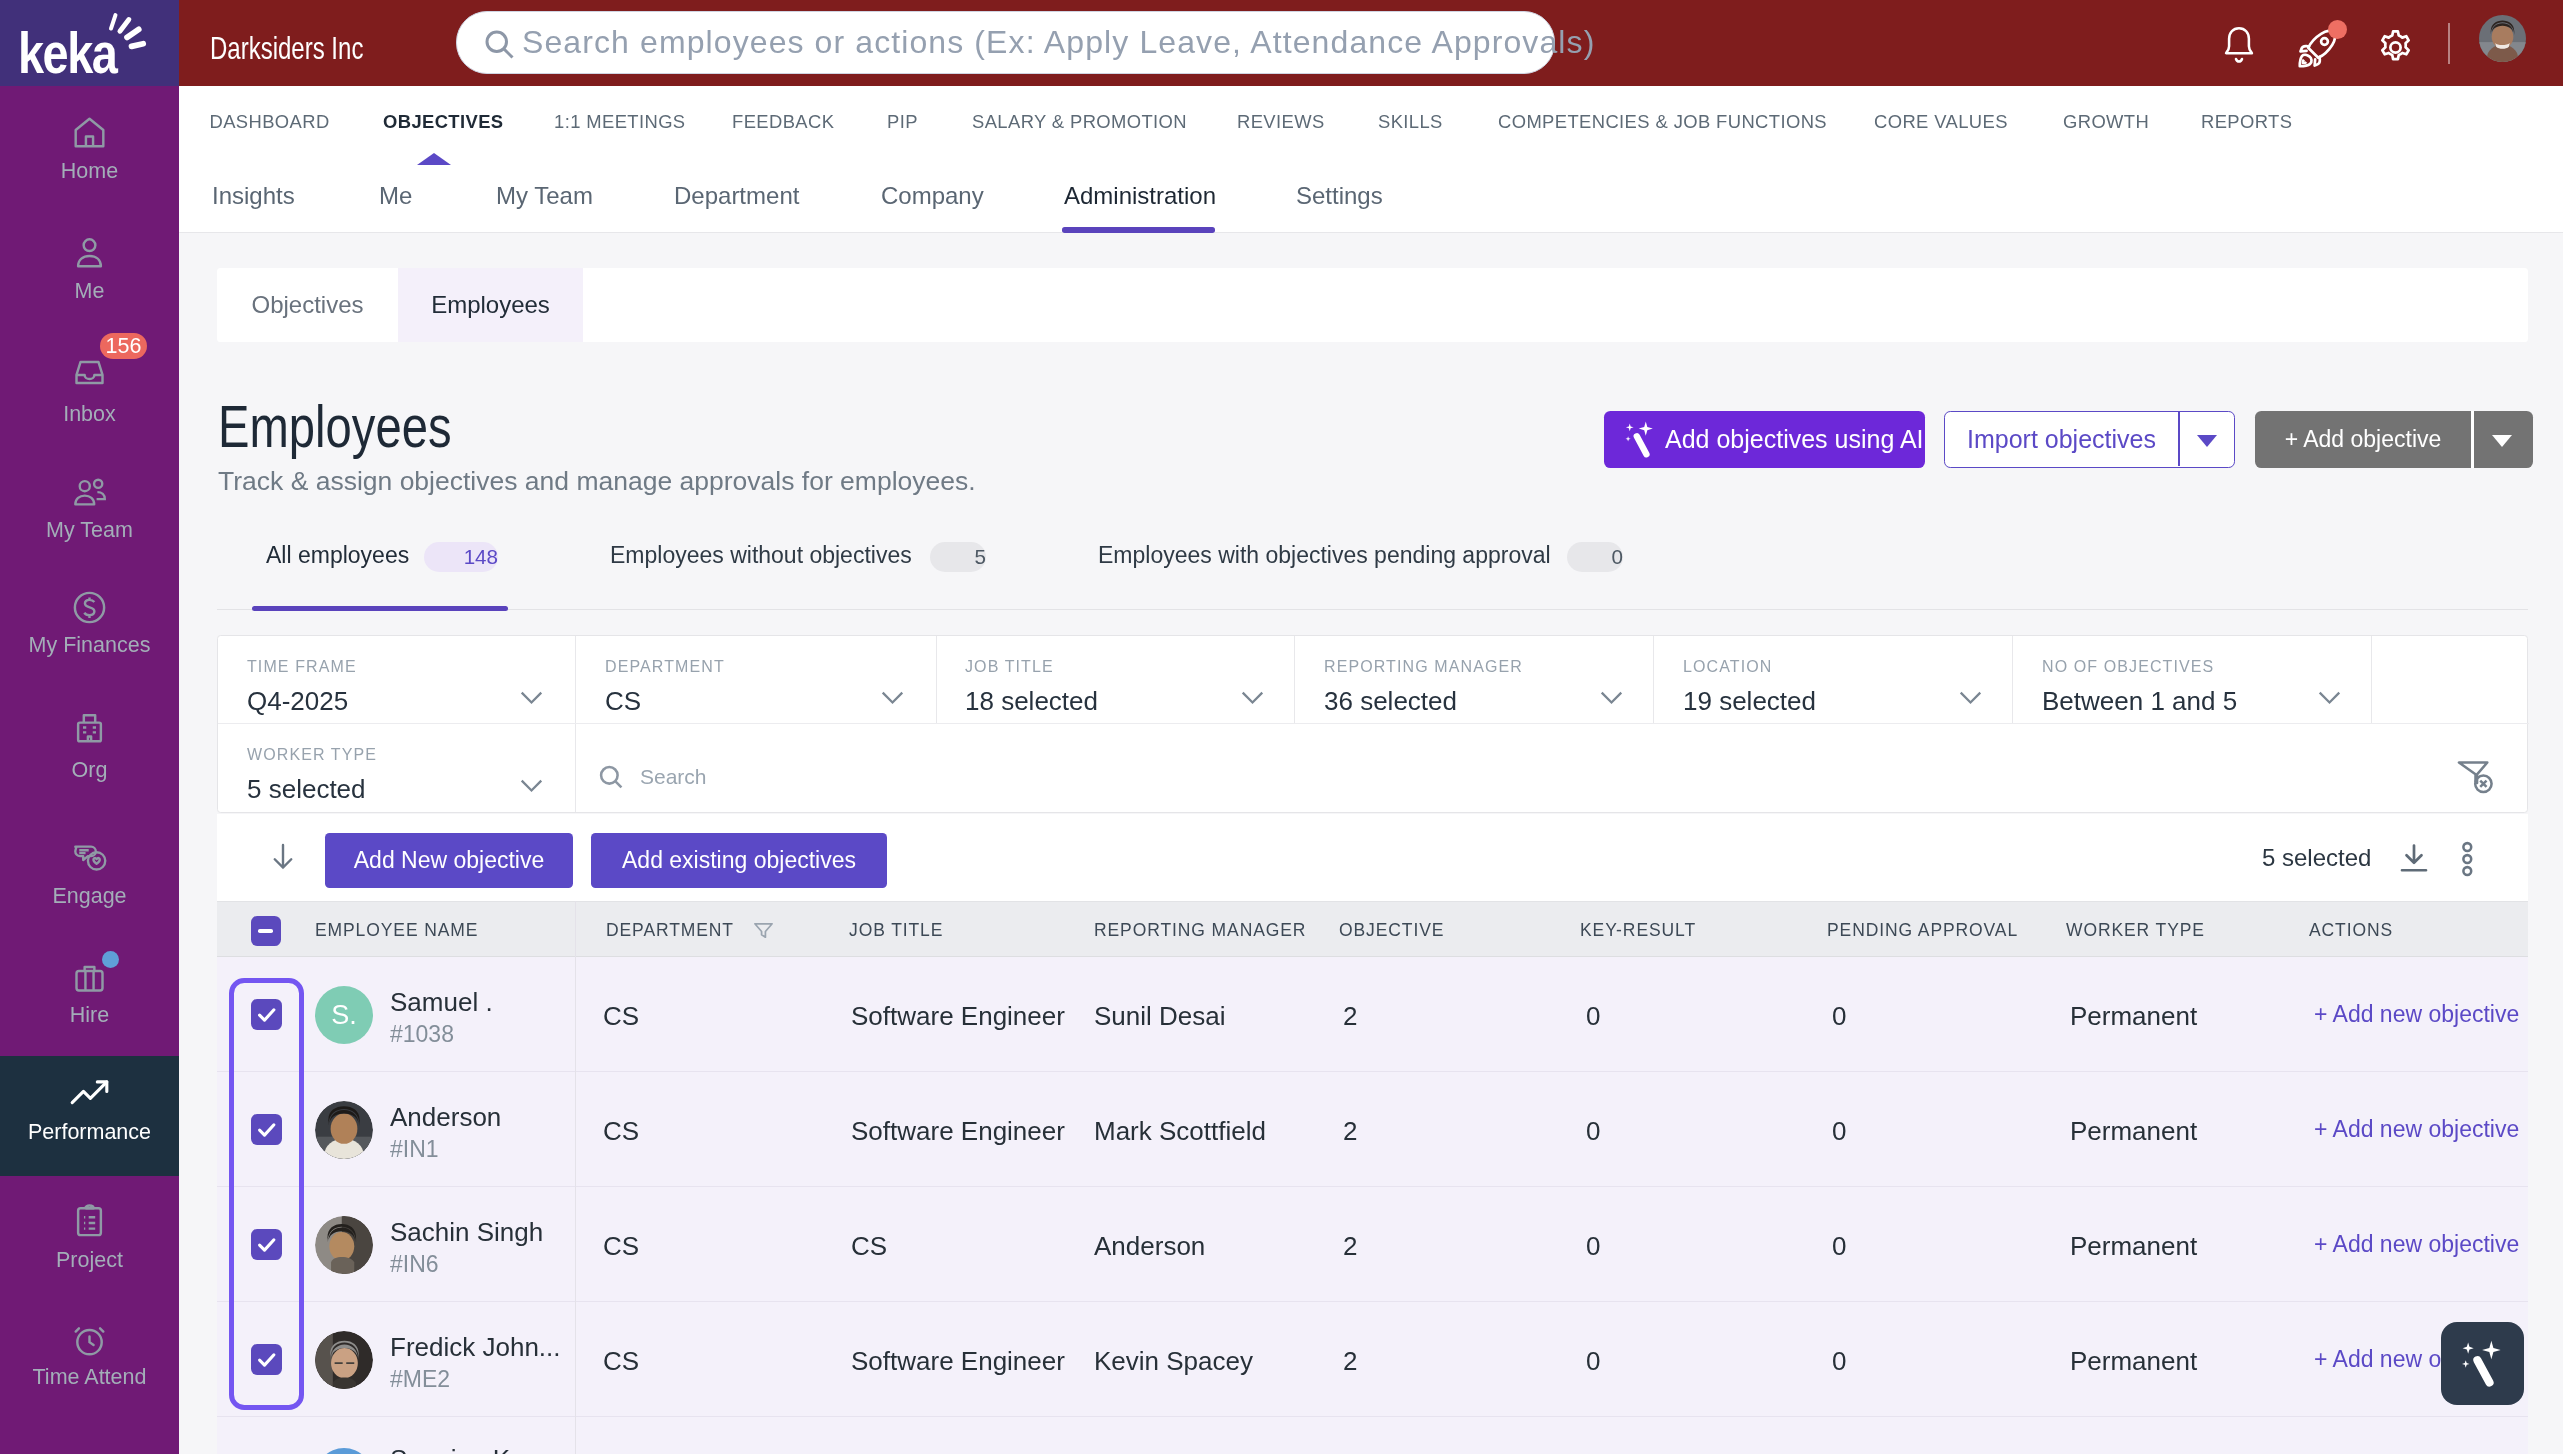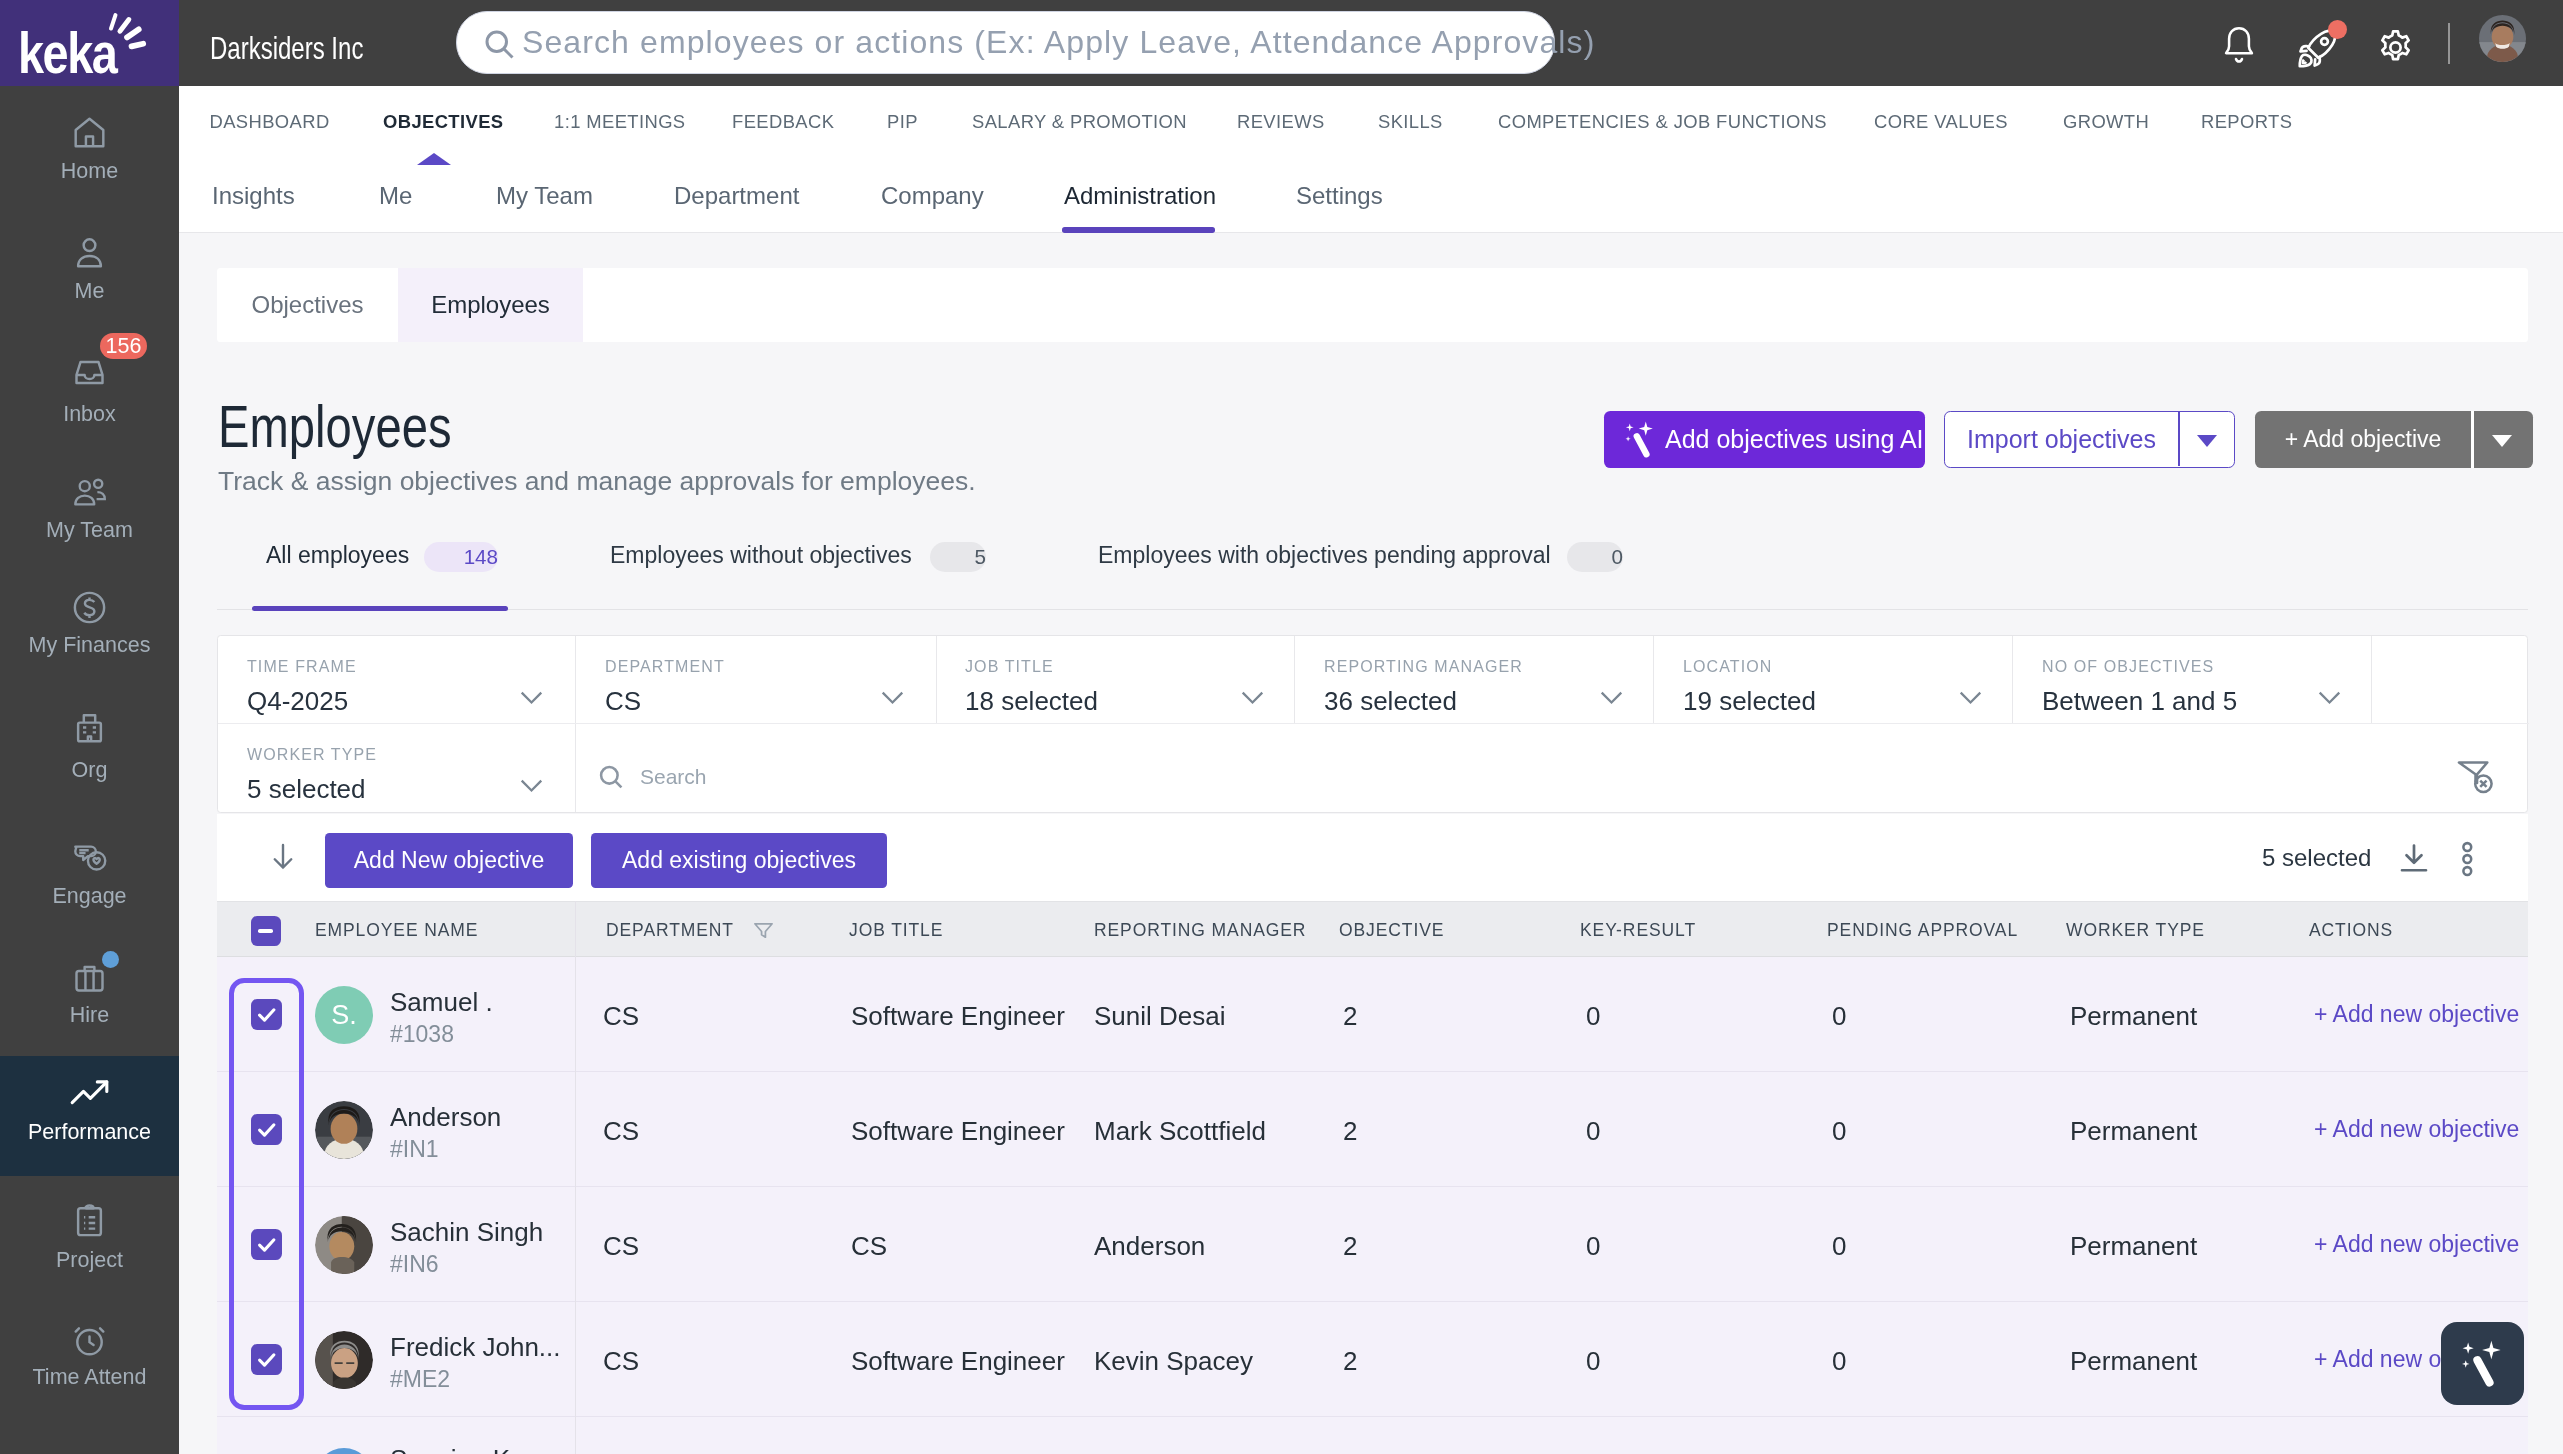--- a/index.html
+++ b/index.html
@@ -1,25 +1,25 @@
 <!DOCTYPE html>
 <html style="font-size:14.3px"><head>
 <meta charset="utf-8">
 <style>
 * { margin:0; padding:0; box-sizing:border-box; }
 html,body { width:2563px; height:1455px; overflow:hidden; }
 body { font-family:"Liberation Sans", sans-serif; background:#f6f6f8; position:relative; }
 
-#topbar { position:absolute; left:0; top:0; width:2563px; height:86px; background:#404040; }
+#topbar { position:absolute; left:0; top:0; width:2563px; height:86px; background:#7f1d1d; }
 #logo { position:absolute; left:0; top:0; width:179px; height:86px; background:#41307a; }
 #company { position:absolute; left:210px; top:4.5px; height:86px; line-height:86px; color:#fff; font-size:32px; transform:scaleX(.75); transform-origin:0 50%; white-space:nowrap; }
 #searchpill { position:absolute; left:456px; top:10.8px; width:1099px; height:63px; background:#fff; border-radius:31px; border:0.9px solid #cfd4e2; }
 #searchpill .ph { position:absolute; left:65px; top:0; line-height:61px; font-size:32px; letter-spacing:1.1px; color:#95a0b0; white-space:nowrap; }
 
-#sidebar { position:absolute; left:0; top:86px; width:179px; height:1369px; background:#404040; }
+#sidebar { position:absolute; left:0; top:86px; width:179px; height:1369px; background:#701a75; }
 .sbitem { position:absolute; left:0; width:179px; text-align:center; }
 .sbitem .lbl { color:#a3aeb8; font-size:21.5px; display:block; margin-top:9px; }
 .sbitem svg { display:block; margin:0 auto; }
 .sbactive { background:#1d3040; }
 .sbactive .lbl { color:#fff; }
 
 #nav1 { position:absolute; left:179px; top:86px; width:2384px; height:79px; background:#fff; }
 .n1 { position:absolute; top:0; height:79px; line-height:71px; font-size:18.4px; letter-spacing:0.4px; color:#5d6a76; font-weight:500; white-space:nowrap; }
 .n1.on { color:#1f2a36; font-weight:700; }
 #tri { position:absolute; left:238px; bottom:0; width:0; height:0; border-left:17px solid transparent; border-right:17px solid transparent; border-bottom:12.6px solid #5b49c6; }

